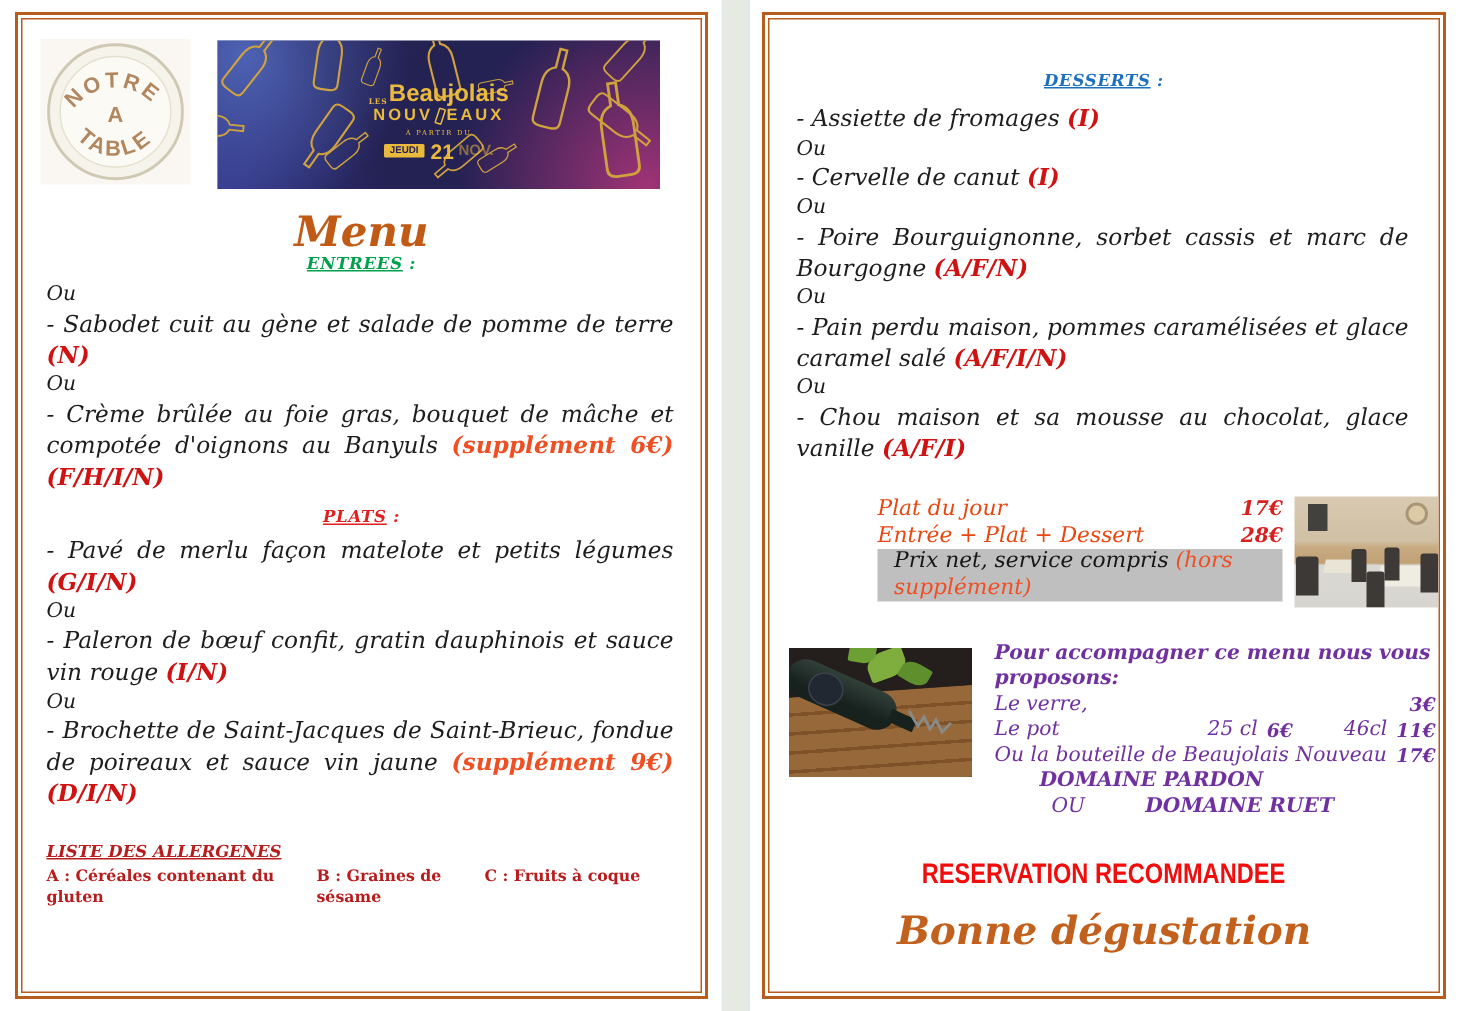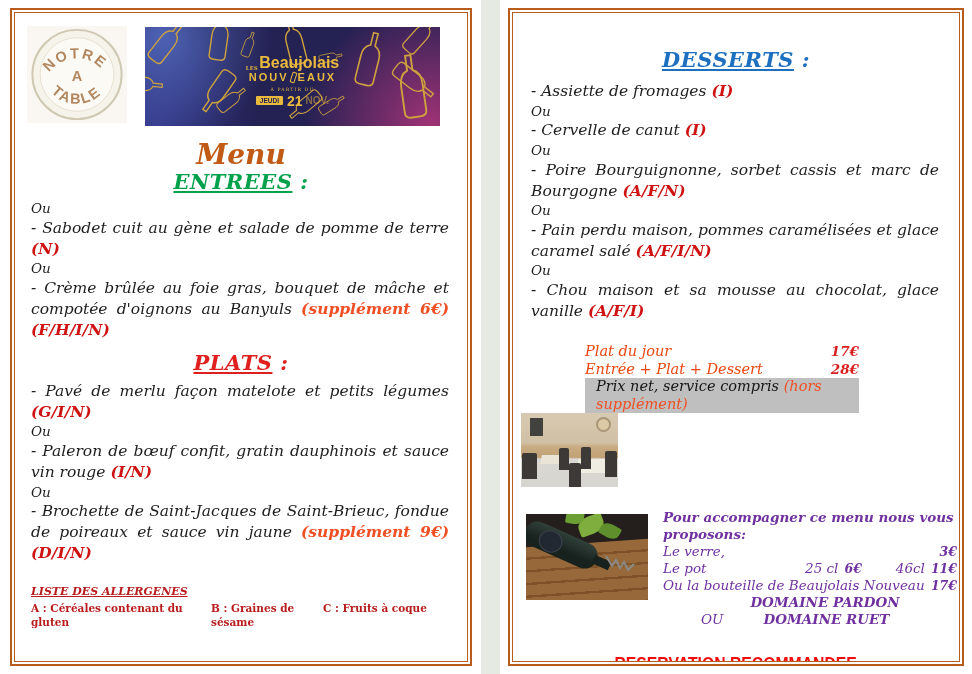--- a/index.html
+++ b/index.html
@@ -12,21 +12,21 @@
   .page-left{left:10px;width:462px;}
   .page-right{left:508px;width:456px;}
   .page-inner{position:absolute;inset:2px;border:1px solid #b85c1e;overflow:hidden;}
 
   
   .dishes{margin:6px 18px 0 16px;}
   .dish{margin:0;font-style:italic;font-size:15.5px;line-height:1.33;color:#1d1d1d;text-align:justify;}
   .ou{margin:1px 0;font-style:italic;font-size:13.5px;line-height:1.25;color:#1d1d1d;}
   .alg{color:#cf1212;font-weight:bold;}
   .supp{color:#f04e23;font-weight:bold;font-style:italic;}
-  .sec-heading{text-align:center;font-weight:bold;font-style:italic;font-size:21px;letter-spacing:.5px;margin:0;}
+  .sec-heading{text-align:center;font-weight:bold;font-style:italic;font-size:11px;letter-spacing:.5px;margin:0;}
   .sec-heading .hw{text-decoration:underline;}
   .h-green{color:#00a14b;}
   .h-red{color:#e01f1f;}
   .h-blue{color:#1d6fc0;}
 
   
   .lp-header{display:flex;margin:13px 0 0 12px;}
   .logo-plate{width:100px;height:97px;background:#faf7f2;}
   .banner{position:relative;width:295px;height:99px;margin-left:18px;margin-top:1px;overflow:hidden;
     background:
@@ -57,21 +57,21 @@
 
   .allergens{margin:22px 0 0 16px;color:#b91c1c;}
   .alg-title{font-size:11px;font-weight:bold;font-style:italic;text-decoration:underline;margin:0 0 3px 0;}
   .alg-grid{display:grid;grid-template-columns:180px 112px auto;row-gap:1px;
             font-size:10.5px;font-weight:bold;line-height:1.35;}
 
   
   .desserts-h{margin-top:34px;}
   .rp-dishes{margin:9px 20px 0 18px;}
 
-  .price-row{display:flex;margin-top:22px;flex-direction:column;}
+  .price-row{display:flex;margin-top:22px;}
   .price-table{margin-left:72px;width:274px;font-style:italic;font-size:14.5px;line-height:17.5px;color:#e8470f;}
   .price-line{display:flex;margin:0;}
   .price-fill{flex:1;}
   .price-val{color:#d92020;font-weight:bold;font-size:13.5px;}
   .price-note{background:#bfbfbf;color:#161616;display:inline-block;padding:0 11px;}
   .note-supp{color:#f04e23;}
   .photo-restaurant{position:relative;width:97px;height:74px;margin-left:8px;margin-top:0;overflow:hidden;
      background:linear-gradient(180deg,#d8cab2 0%,#d0c0a4 40%,#c8ab83 46%,#c2a175 60%,#d9d8d3 62%,#d6d5d0 100%);}
   .pr-frame{position:absolute;left:9px;top:5px;width:13px;height:18px;background:#43413e;}
   .pr-clock{position:absolute;right:7px;top:4px;width:15px;height:15px;border-radius:50%;
@@ -100,21 +100,21 @@
      border:1px solid #3c424d;}
   .pw-cork{position:absolute;left:78px;top:38px;}
 
   .wine-text{margin-left:15px;width:294px;font-style:italic;font-size:13.5px;line-height:17px;color:#7030a0;}
   .wine-title{font-weight:bold;margin:0;}
   .wine-line{display:flex;margin:0;}
   .w-fill{flex:1;}
   .w-fill2{flex:0 0 34px;}
   .w-price{font-weight:bold;font-size:12.5px;}
   .w-size{margin-right:6px;}
-  .domaine1{margin:0;text-align:center;font-weight:bold;padding-left:30px;}
+  .domaine1{margin:0;font-weight:bold;padding-left:30px;}
   .domaine2{margin:0;display:flex;font-weight:bold;padding-left:38px;}
   .domaine2 .ou-w{margin-right:40px;font-weight:normal;}
 
   .reservation{margin-top:26px;text-align:center;color:#f20d0d;font-family:"Liberation Sans",sans-serif;
                font-weight:bold;font-size:17.5px;}
   .reservation span{display:inline-block;transform:scaleX(.9) scaleY(1.08);}
   .closing{margin-top:13px;text-align:center;color:#c2601d;font-weight:bold;font-style:italic;font-size:26px;}
 </style>
 </head>
 <body>

